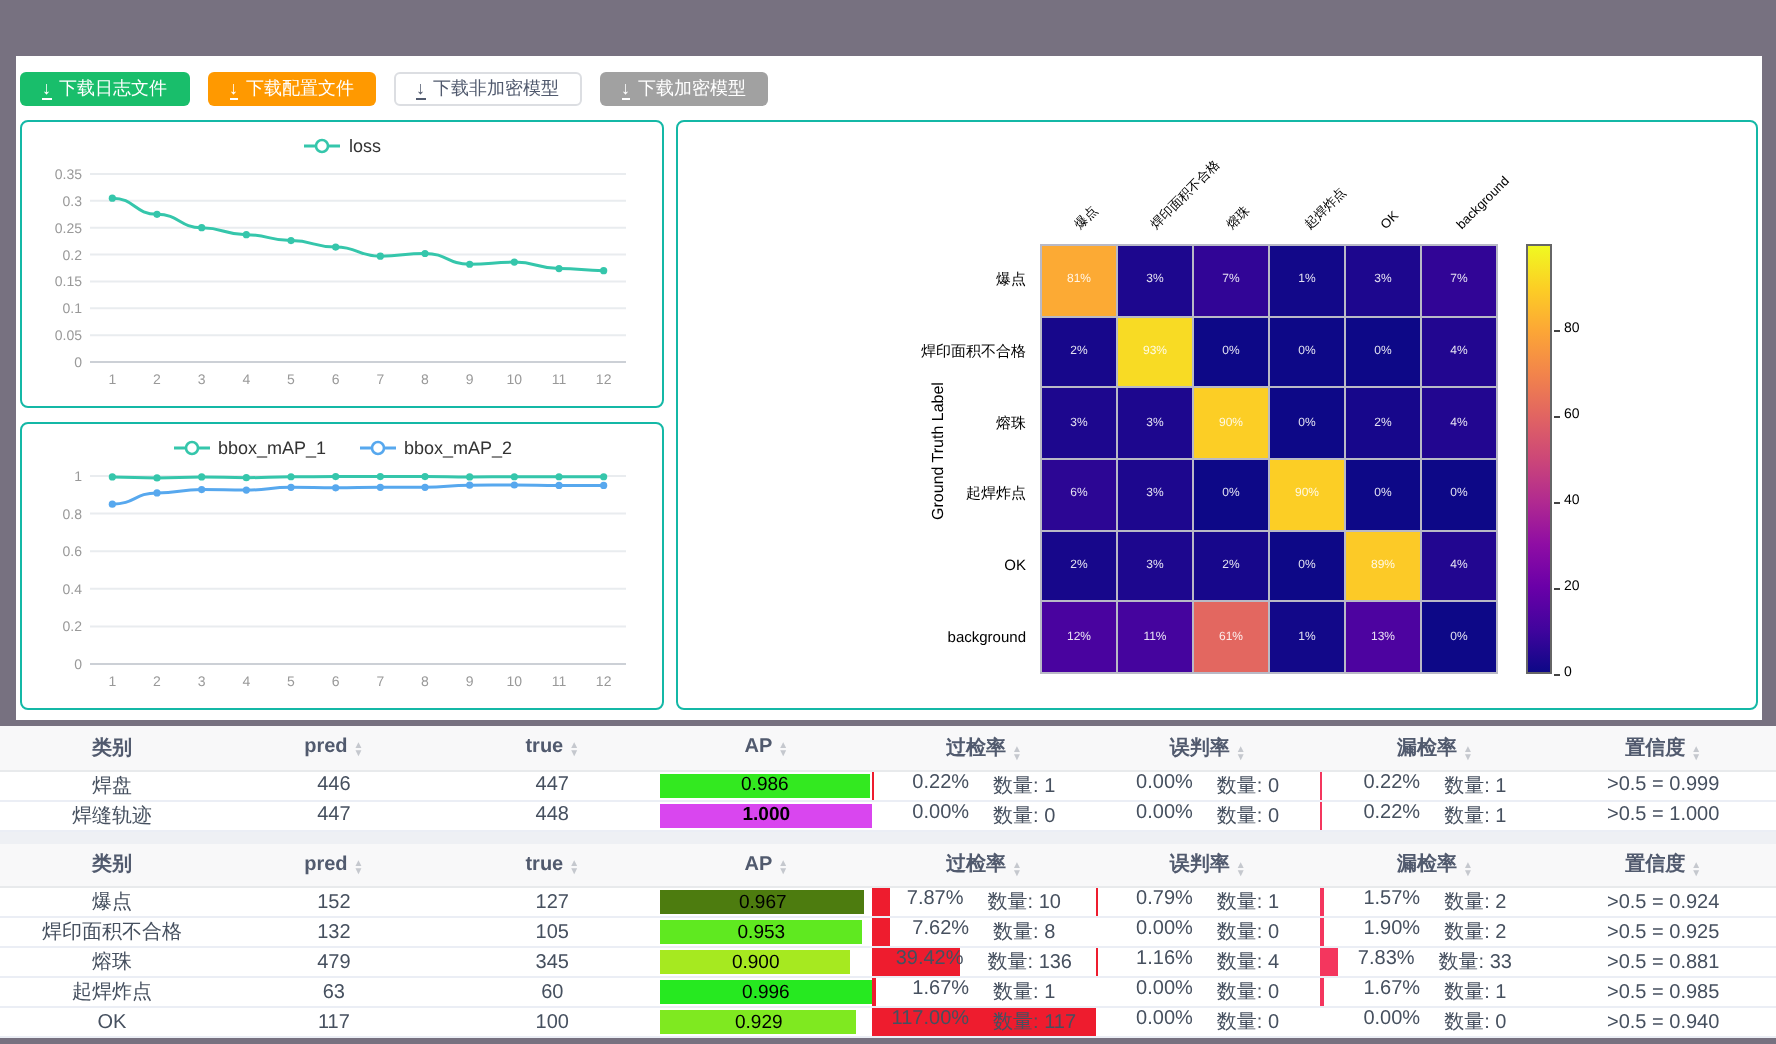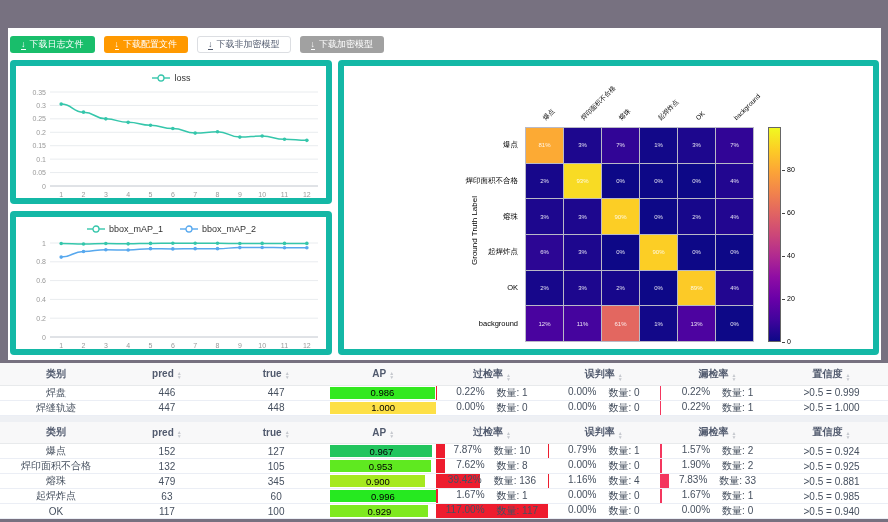--- a/index.html
+++ b/index.html
@@ -13,21 +13,21 @@
   .btn { height:17px; display:inline-flex; align-items:center; gap:4px; padding:0 10px;
          border-radius:3px; font-size:9px; border:1px solid transparent; cursor:pointer; white-space:nowrap; }
   .btn.success  { background:#19be6b; color:#fff; }
   .btn.warning  { background:#ff9900; color:#fff; }
   .btn.default  { background:#fff; color:#515a6e; border-color:#dcdee2; }
   .btn.disabled { background:#a1a1a1; color:#fff; }
   .dl-icon { display:inline-block; line-height:8px; height:10px; border-bottom:1px solid currentColor; font-size:9px; }
   
   .charts-row { display:flex; gap:6px; padding:0 2px; }
   .left-col { width:322px; display:flex; flex-direction:column; gap:7px; }
-  .card { background:#fff; border:6px solid #14b8a6; border-radius:4px; }
+  .card { background:#fff; border:1px solid #14b8a6; border-radius:4px; }
   .chart-card { height:144px; padding:4px 6px; }
   .cm-card { flex:1; height:295px; position:relative; overflow:hidden; }
   .legend-row { display:flex; justify-content:center; gap:16px; height:16px; align-items:center; }
   .legend-item { display:flex; align-items:center; gap:3px; font-size:9px; color:#333; cursor:pointer; }
   
   .cm-title { position:absolute; left:0; top:8px; width:100%; text-align:center;
               font-size:11px; font-weight:bold; color:#111; }
   .cm-grid { position:absolute; left:181px; top:61px; width:229px; height:215px;
              display:grid; grid-template-columns:repeat(6,1fr); grid-template-rows:repeat(6,1fr);
              gap:1px; background:#b9b9c6; border:1px solid #b9b9c6; }
@@ -370,21 +370,21 @@
               <span><span>数量:</span> <span>1</span></span>
             </div>
           </td>
           <td><span>&gt;0.5 = 0.999</span></td>
         </tr>
         <tr>
           <td><span>焊缝轨迹</span></td>
           <td><span>447</span></td>
           <td><span>448</span></td>
           <td>
-            <div class="ap-bar" style="width: 100%; background: #fde047;">
+            <div class="ap-bar" style="width: 100%; background: #d946ef; font-weight: bold;">
               <span>1.000</span>
             </div>
           </td>
           <td>
             <div class="pct-bar" style="width: 0%; background: rgb(238, 28, 46);"></div>
             <div class="pct-wrap">
               <span>0.00%</span>
               <span><span>数量:</span> <span>0</span></span>
             </div>
           </td>
@@ -473,21 +473,21 @@
               </span>
             </span></th>
         </tr>
       </thead>
       <tbody>
         <tr>
           <td><span>爆点</span></td>
           <td><span>152</span></td>
           <td><span>127</span></td>
           <td>
-            <div class="ap-bar" style="width: 96.7%; background: #22c55e;">
+            <div class="ap-bar" style="width: 96.7%; background: #4d7c0f;">
               <span>0.967</span>
             </div>
           </td>
           <td>
             <div class="pct-bar" style="width: 7.87%; background: rgb(238, 28, 46);"></div>
             <div class="pct-wrap">
               <span>7.87%</span>
               <span><span>数量:</span> <span>10</span></span>
             </div>
           </td>

